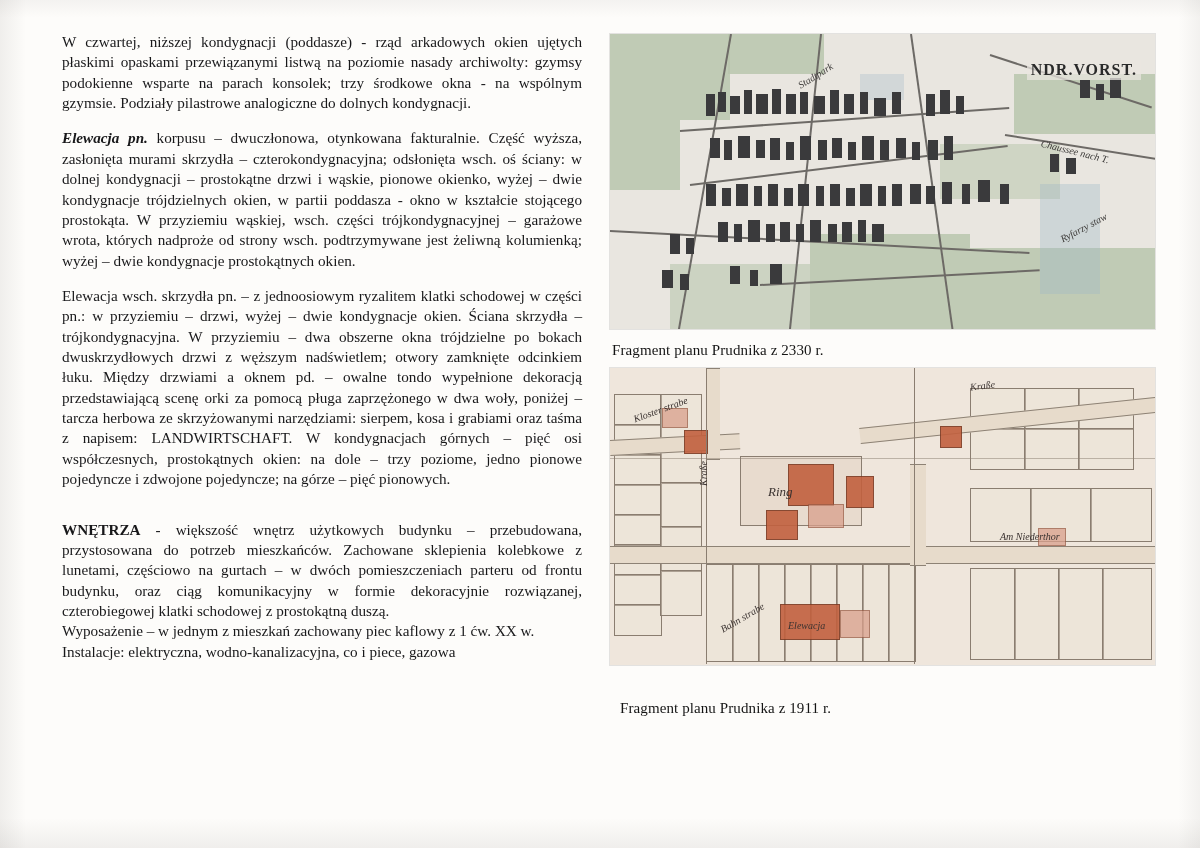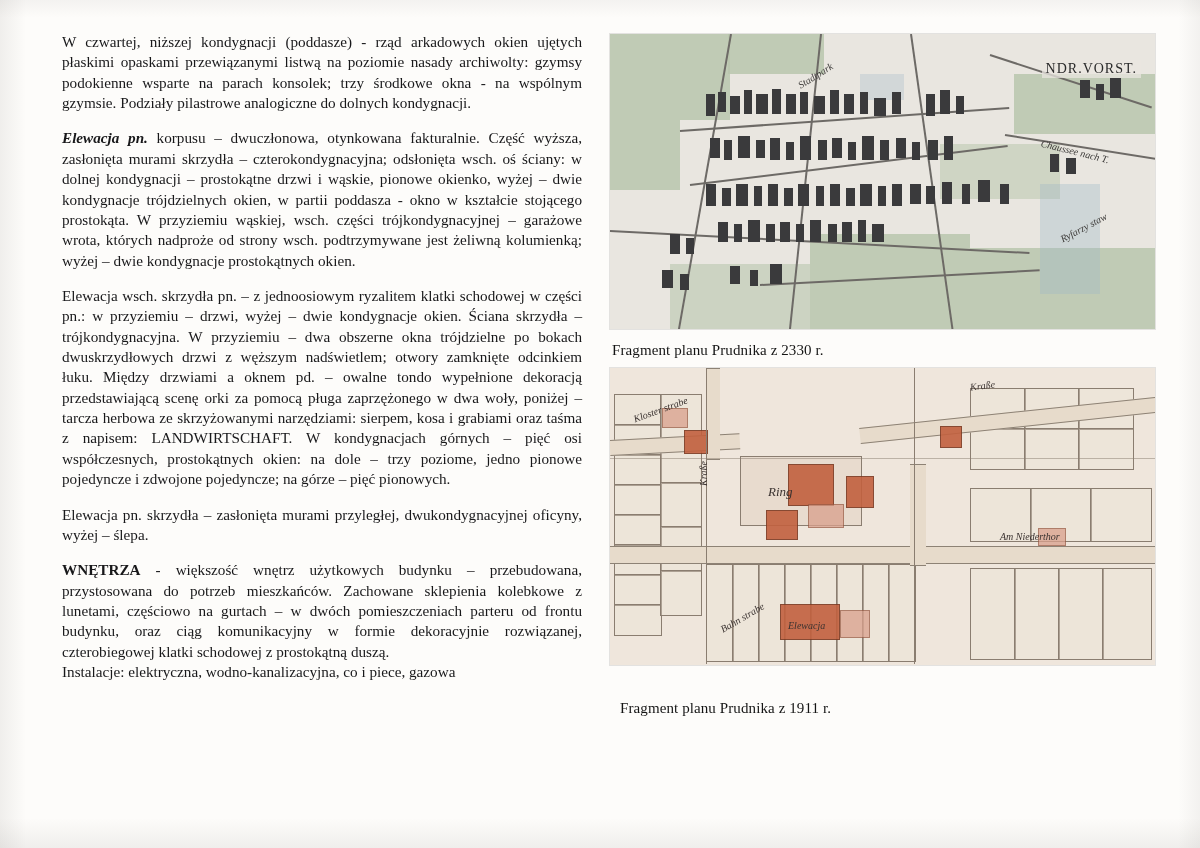--- a/index.html
+++ b/index.html
@@ -87,22 +87,22 @@
     background: #3a3a3c;
   }
   .map1 .ln {
     position: absolute;
     background: #6d6a66;
   }
   .map1 .vorst {
     position: absolute;
     right: 14px;
     top: 26px;
-    font-size: 14px;
-    font-weight: normal;
+    font-size: 16px;
+    font-weight: bold;
     letter-spacing: 1px;
     color: #2a2a2a;
     font-family: "Liberation Serif", serif;
     background: rgba(233,230,224,0.75);
     padding: 1px 4px;
   }
   .map1 .lbl {
     position: absolute;
     font-size: 10px;
     color: #3c3a38;
@@ -176,31 +176,31 @@
     </p>
 
     <div class="para-gap"></div>
 
     <p>
       <span class="it">Elewacja wsch. skrzydła pn.</span><span> – z jednoosiowym ryzalitem klatki schodowej  w części pn.: w przyziemiu – drzwi, wyżej – dwie kondygnacje okien. Ściana skrzydła – trójkondygnacyjna. W przyziemiu – dwa obszerne okna trójdzielne po bokach dwuskrzydłowych drzwi z węższym nadświetlem; otwory zamknięte odcinkiem łuku. Między drzwiami a oknem pd. – owalne tondo wypełnione dekoracją przedstawiającą scenę orki za pomocą pługa zaprzężonego w dwa woły, poniżej – tarcza herbowa ze skrzyżowanymi narzędziami: sierpem, kosa i grabiami oraz taśma z napisem: LANDWIRTSCHAFT.  W kondygnacjach górnych  –  pięć  osi współczesnych, prostokątnych okien: na dole – trzy poziome, jedno pionowe pojedyncze i zdwojone pojedyncze; na górze – pięć pionowych.</span>
     </p>
 
     <div class="para-gap"></div>
 
-    <p>
-      <span class="it">Elewacja pn. skrzydła</span><span> – zasłonięta murami przyległej, dwukondygnacyjnej oficyny, wyżej – ślepa.</span>
-    </p>
 
 
     <div class="para-gap"></div>
 
     <p>
       <span class="bd">WNĘTRZA</span><span>  -  większość  wnętrz  użytkowych  budynku  –  przebudowana, przystosowana  do  potrzeb  mieszkańców.   Zachowane  sklepienia  kolebkowe  z lunetami, częściowo na gurtach – w dwóch  pomieszczeniach parteru od frontu budynku,  oraz  ciąg  komunikacyjny  w  formie  dekoracyjnie  rozwiązanej, czterobiegowej klatki schodowej z prostokątną duszą.</span>
     </p>
 
+    <p>
+      <span>Wyposażenie – w jednym z mieszkań zachowany piec kaflowy z 1 ćw. XX w.</span>
+    </p>
 
     <p>
       <span>Instalacje: elektryczna, wodno-kanalizacyjna, co i piece, gazowa</span>
     </p>
   </div>
 
   <div class="fig map1">
     <div class="map1-inner">
 
       <div class="greens" style="left:0px;  top:0px;   width:120px; height:86px;"></div>

